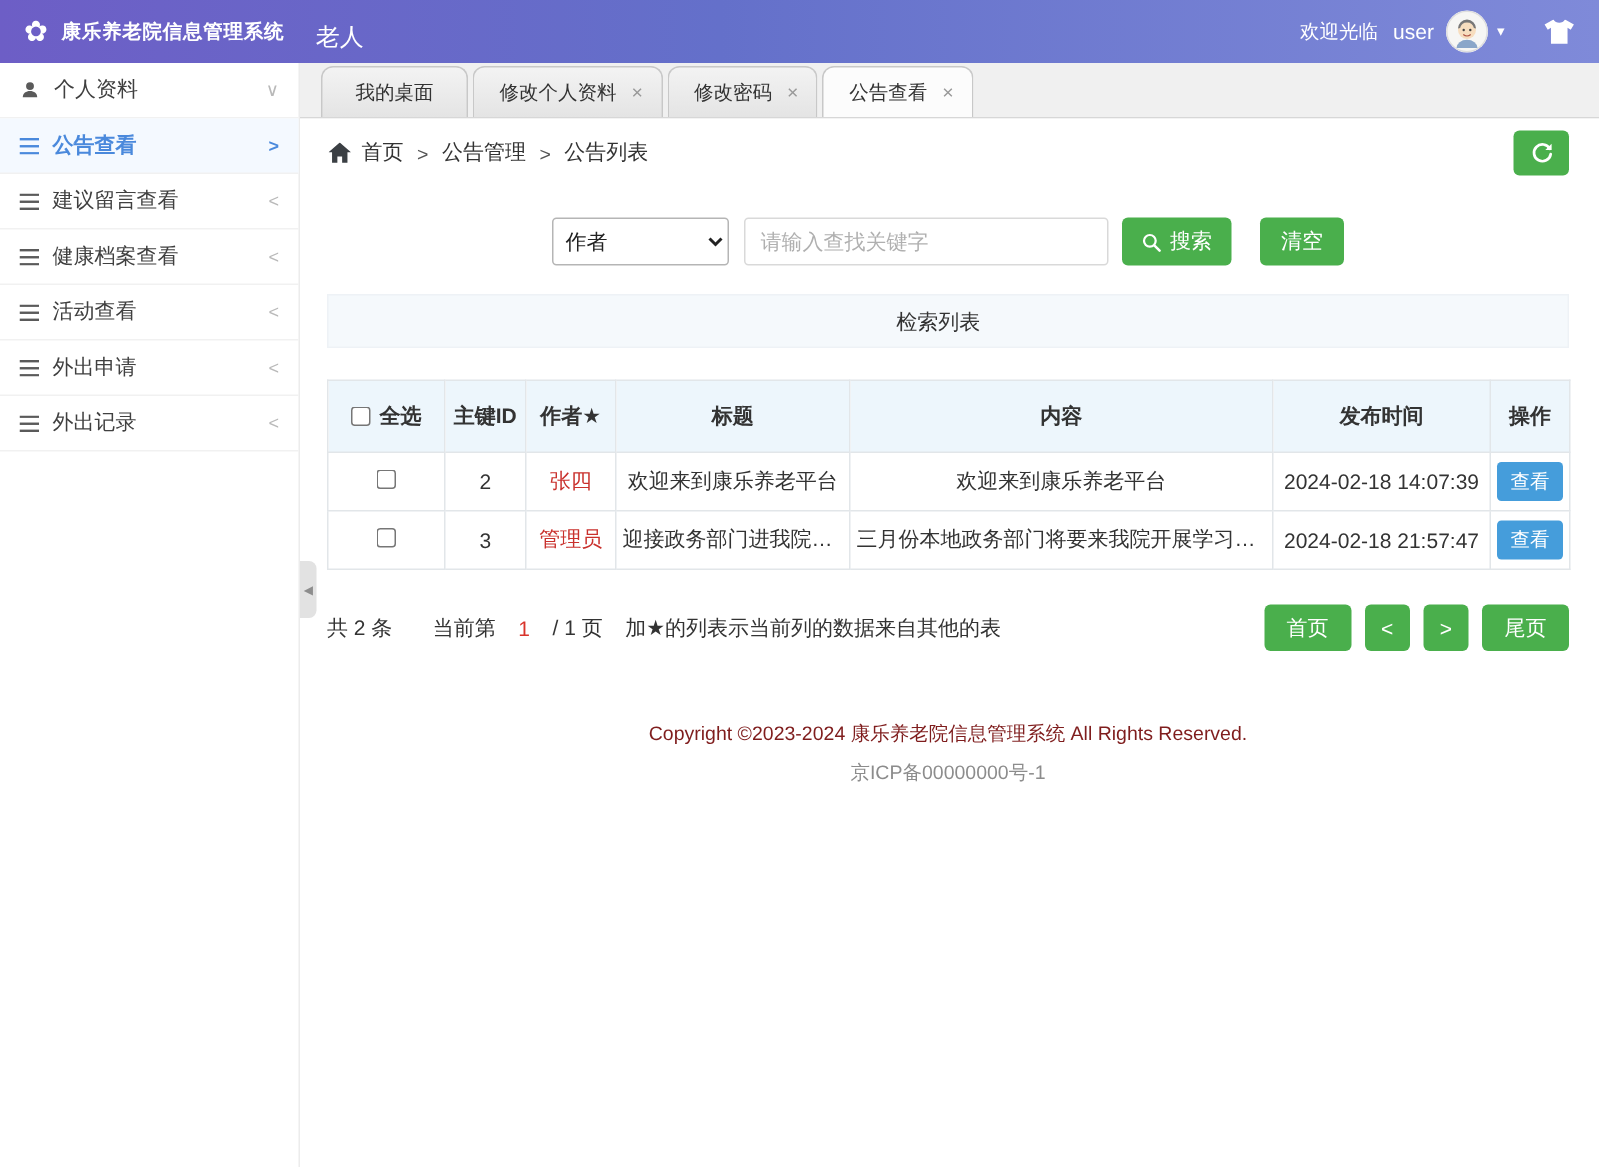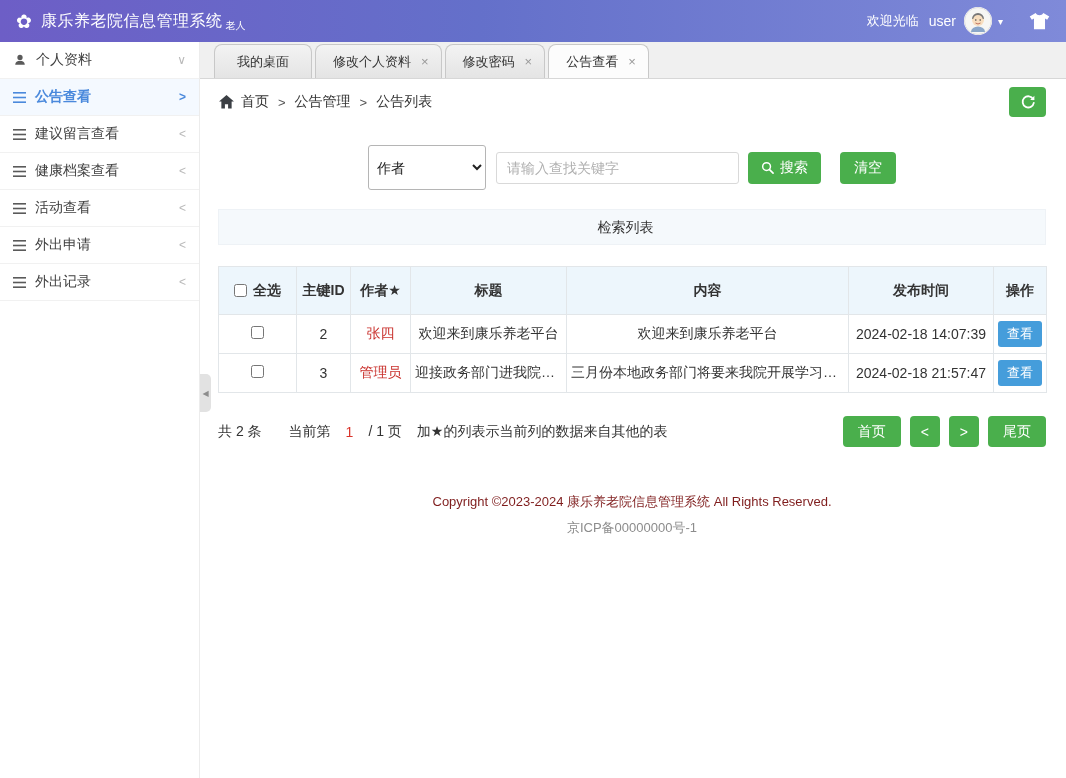--- a/index.html
+++ b/index.html
@@ -2,22 +2,22 @@
 <html><head>
 <meta charset="utf-8">
 <style>
 *{box-sizing:border-box;margin:0;padding:0}
 html,body{width:1066px;height:778px}
 body{font-family:"Liberation Sans","DejaVu Sans",sans-serif;overflow:hidden;background:#fff}
 .app{position:relative;width:1066px;height:778px;display:flex;flex-direction:column}
 
 .header{height:42px;flex:0 0 42px;background:linear-gradient(90deg,#6d5ec6 0%,#6470ca 45%,#7f8ad9 100%);display:flex;align-items:center;padding:0 16px;color:#fff}
 .logo-icon{font-size:19px;margin-right:9px;line-height:1}
-.app-title{font-size:16px;font-weight:400;letter-spacing:.5px}
-.title-badge{font-size:10px;margin-left:3px;margin-top:9px}
+.app-title{font-size:13px;font-weight:700;letter-spacing:.5px}
+.title-badge{font-size:16px;margin-left:21px;margin-top:9px}
 .header-right{margin-left:auto;display:flex;align-items:center}
 .welcome{font-size:13px;margin-right:10px}
 .username{font-size:14px;margin-right:8px}
 .avatar{width:28px;height:28px;border-radius:50%;overflow:hidden;background:#fff;flex:0 0 28px;cursor:pointer;display:flex}
 .caret{font-size:10px;margin-left:6px;cursor:pointer}
 .shirt{margin-left:26px;cursor:pointer;display:flex;align-items:center}
 
 .body-row{flex:1;display:flex;min-height:0}
 .sidebar{width:200px;flex:0 0 200px;background:#fff;border-right:1px solid #ececec}
 .side-item{height:37px;display:flex;align-items:center;padding:0 13px;border-bottom:1px solid #f1f1f1;font-size:14px;color:#404040;cursor:pointer}
@@ -37,21 +37,21 @@
 
 .breadcrumb-bar{height:46px;flex:0 0 46px;display:flex;align-items:center;padding:0 20px 0 19px;background:#fff}
 .home-icon{display:flex;align-items:center;margin-right:7px}
 .crumb{font-size:14px;color:#333;text-decoration:none;cursor:pointer}
 .crumb.current{cursor:default}
 .crumb-sep{margin:0 9px;color:#555;font-size:13px}
 .refresh-btn{margin-left:auto;width:37px;height:30px;background:#4aaf4c;border:none;border-radius:4px;display:flex;align-items:center;justify-content:center;cursor:pointer}
 
 .content{flex:1;padding:0 20px 0 18px;position:relative}
 .search-row{margin:20px 0 0 150px;display:flex;align-items:center}
-.field-select{width:118px;height:45px;border:1px solid #b5b5b5;border-radius:3px;font-size:14px;color:#222;padding:0 4px;background:#fff}
+.field-select{width:118px;height:32px;border:1px solid #b5b5b5;border-radius:3px;font-size:14px;color:#222;padding:0 4px;background:#fff}
 .search-input{width:243px;height:32px;border:1px solid #d9d9d9;border-radius:3px;margin-left:10px;padding:0 10px;font-size:14px;color:#333}
 .search-input::placeholder{color:#b0b0b0}
 .btn-green{height:32px;background:#4aaf4c;color:#fff;border:none;border-radius:4px;font-size:14px;padding:0 13px;display:inline-flex;align-items:center;gap:6px;margin-left:9px;cursor:pointer}
 .btn-clear{margin-left:19px;padding:0 14px}
 .list-bar{margin-top:19px;height:36px;line-height:34px;background:#f5f9fc;border:1px solid #eef2f6;text-align:center;padding-right:13px;font-size:14px;color:#333}
 
 .data-table{margin-top:21px;width:100%;border-collapse:collapse;table-layout:fixed}
 .data-table th,.data-table td{border:1px solid #e2e6e9;text-align:center;font-size:14px;color:#333;overflow:hidden;white-space:nowrap;text-overflow:ellipsis;padding:0 4px}
 .data-table th{background:#edf6fc;height:48px;font-weight:700}
 .data-table td{height:39px}

